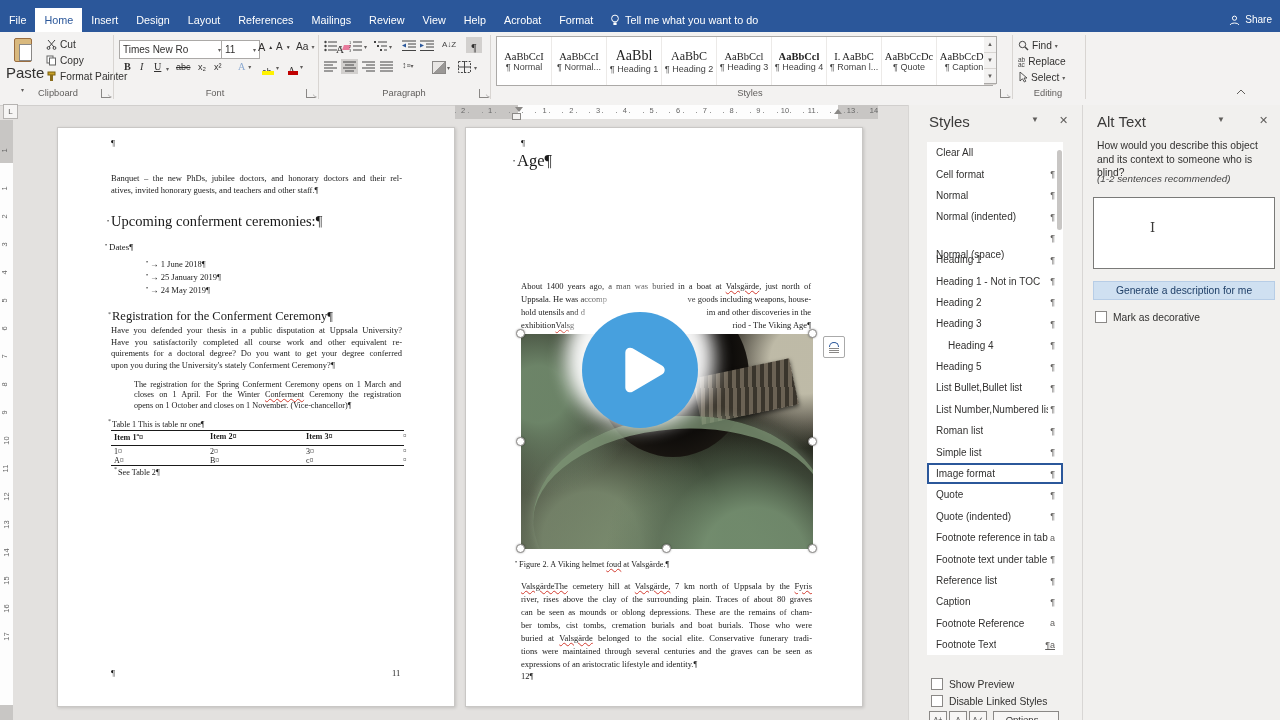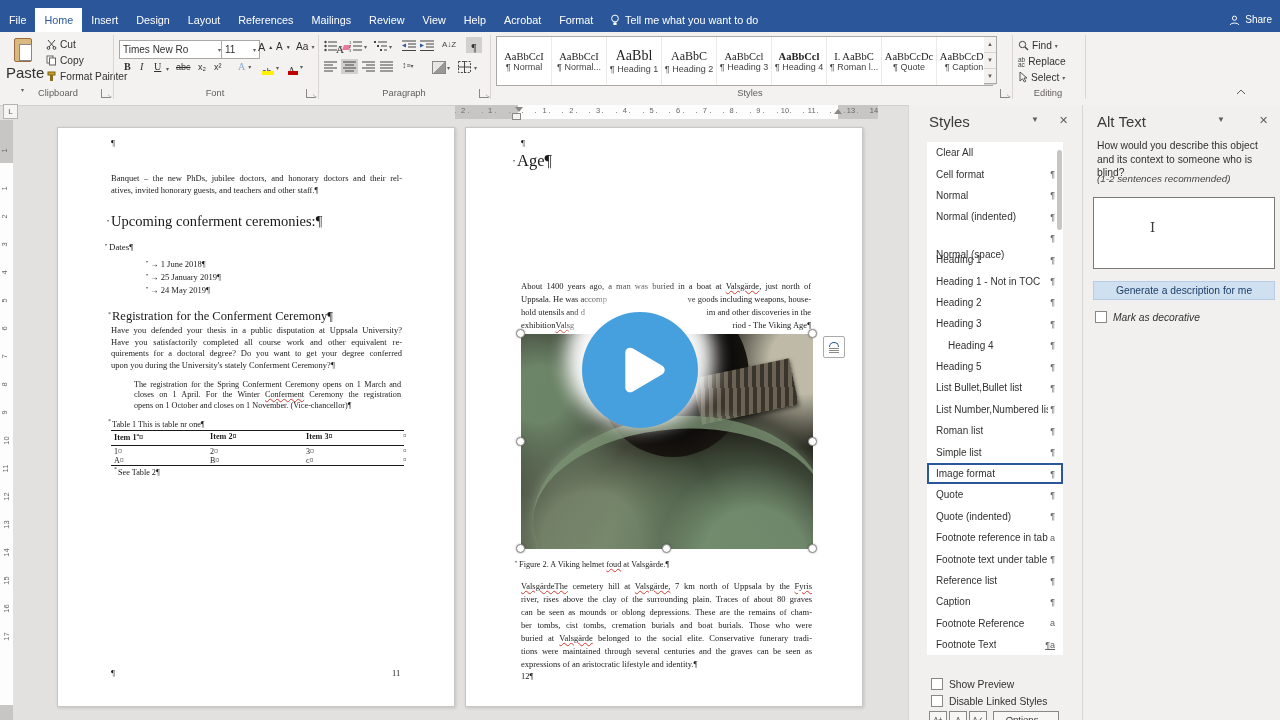--- a/index.html
+++ b/index.html
@@ -695,21 +695,21 @@
 <div class="ab pane" style="left:1082px;width:198px;">
   <div class="ab ptitle" style="left:14px;top:8px;">Alt Text</div>
   <div class="ab pctl" style="left:134px;top:10px;font-size:8px;">▼</div>
   <div class="ab pctl" style="left:176px;top:9px;">✕</div>
   <div class="ab alt-prompt" style="left:14px;top:34px;width:172px;">How would you describe this object and its context to someone who is blind?</div>
   <div class="ab alt-hint" style="left:14px;top:68px;width:172px;">(1-2 sentences recommended)</div>
   <div class="ab alt-area" style="left:10px;top:92px;width:180px;height:70px;">
     <span class="ab ibeam" style="left:56px;top:22px;">I</span>
   </div>
   <div class="ab genbtn" style="left:10px;top:176px;width:180px;height:17px;">Generate a description for me</div>
-  <div class="ab chkrow" style="left:12px;top:206px;font-style:italic;"><span class="chk"></span><span>Mark as decorative</span></div>
+  <div class="ab chkrow" style="left:12px;top:206px;"><span class="chk"></span><span>Mark as decorative</span></div>
 </div>
 
 <div class="handle" style="left: 516px; top: 329px; position: fixed;"></div>
 <div class="handle" style="left: 662px; top: 329px; position: fixed;"></div>
 <div class="handle" style="left: 808px; top: 329px; position: fixed;"></div>
 <div class="handle" style="left: 516px; top: 436.5px; position: fixed;"></div>
 <div class="handle" style="left: 808px; top: 436.5px; position: fixed;"></div>
 <div class="handle" style="left: 516px; top: 544px; position: fixed;"></div>
 <div class="handle" style="left: 662px; top: 544px; position: fixed;"></div>
 <div class="handle" style="left: 808px; top: 544px; position: fixed;"></div>

